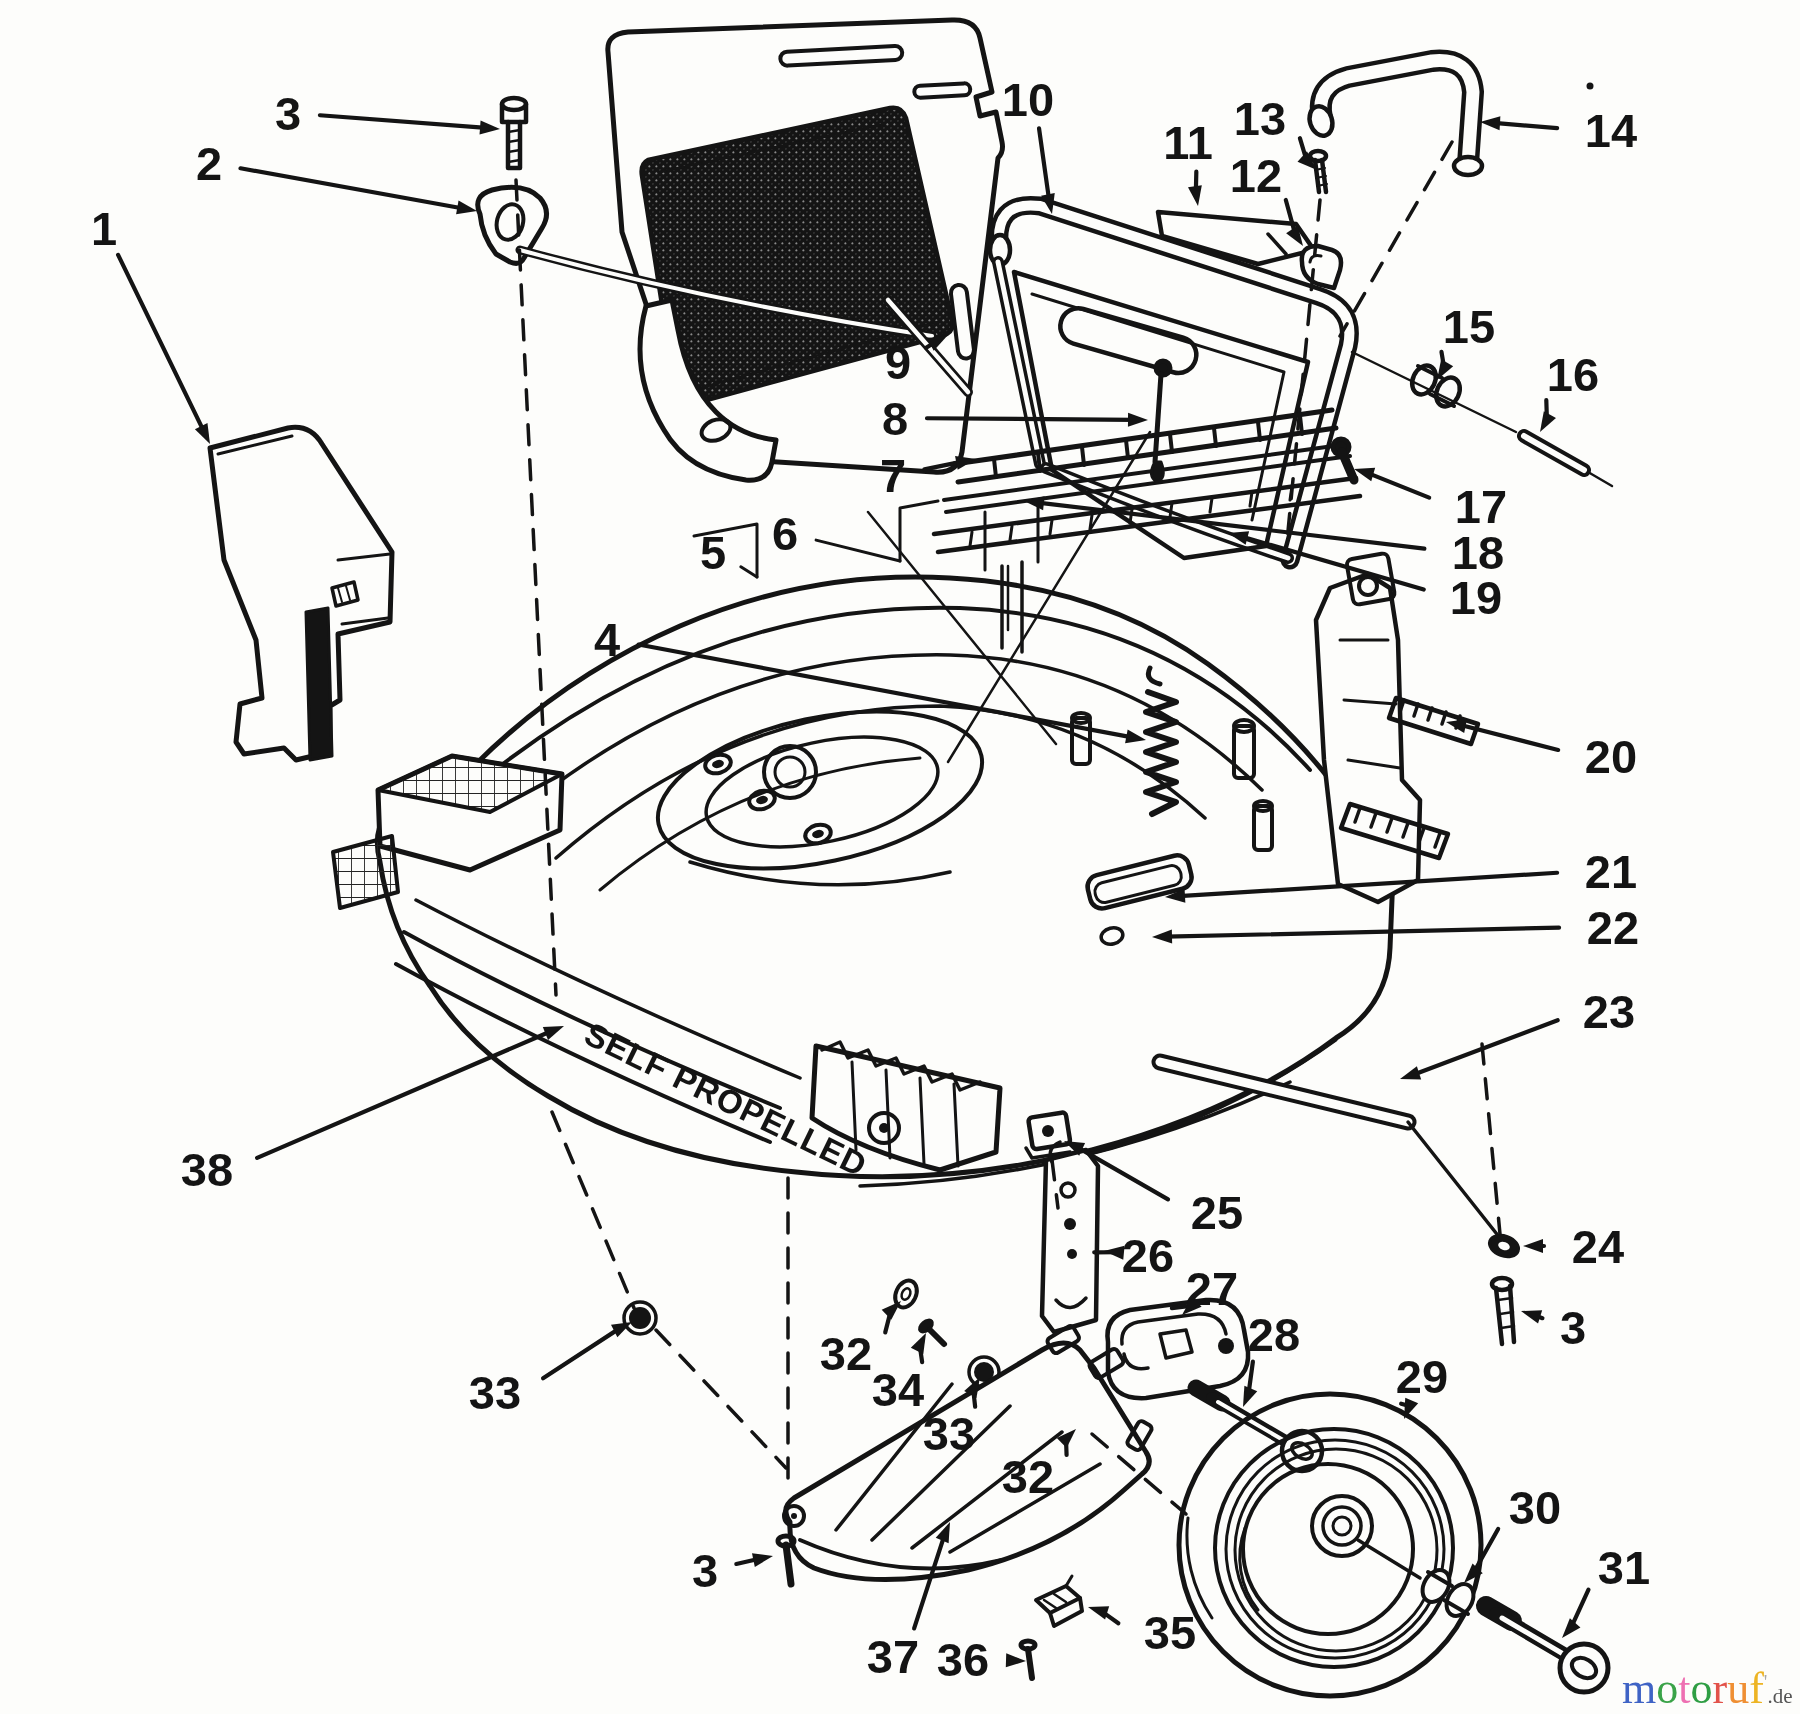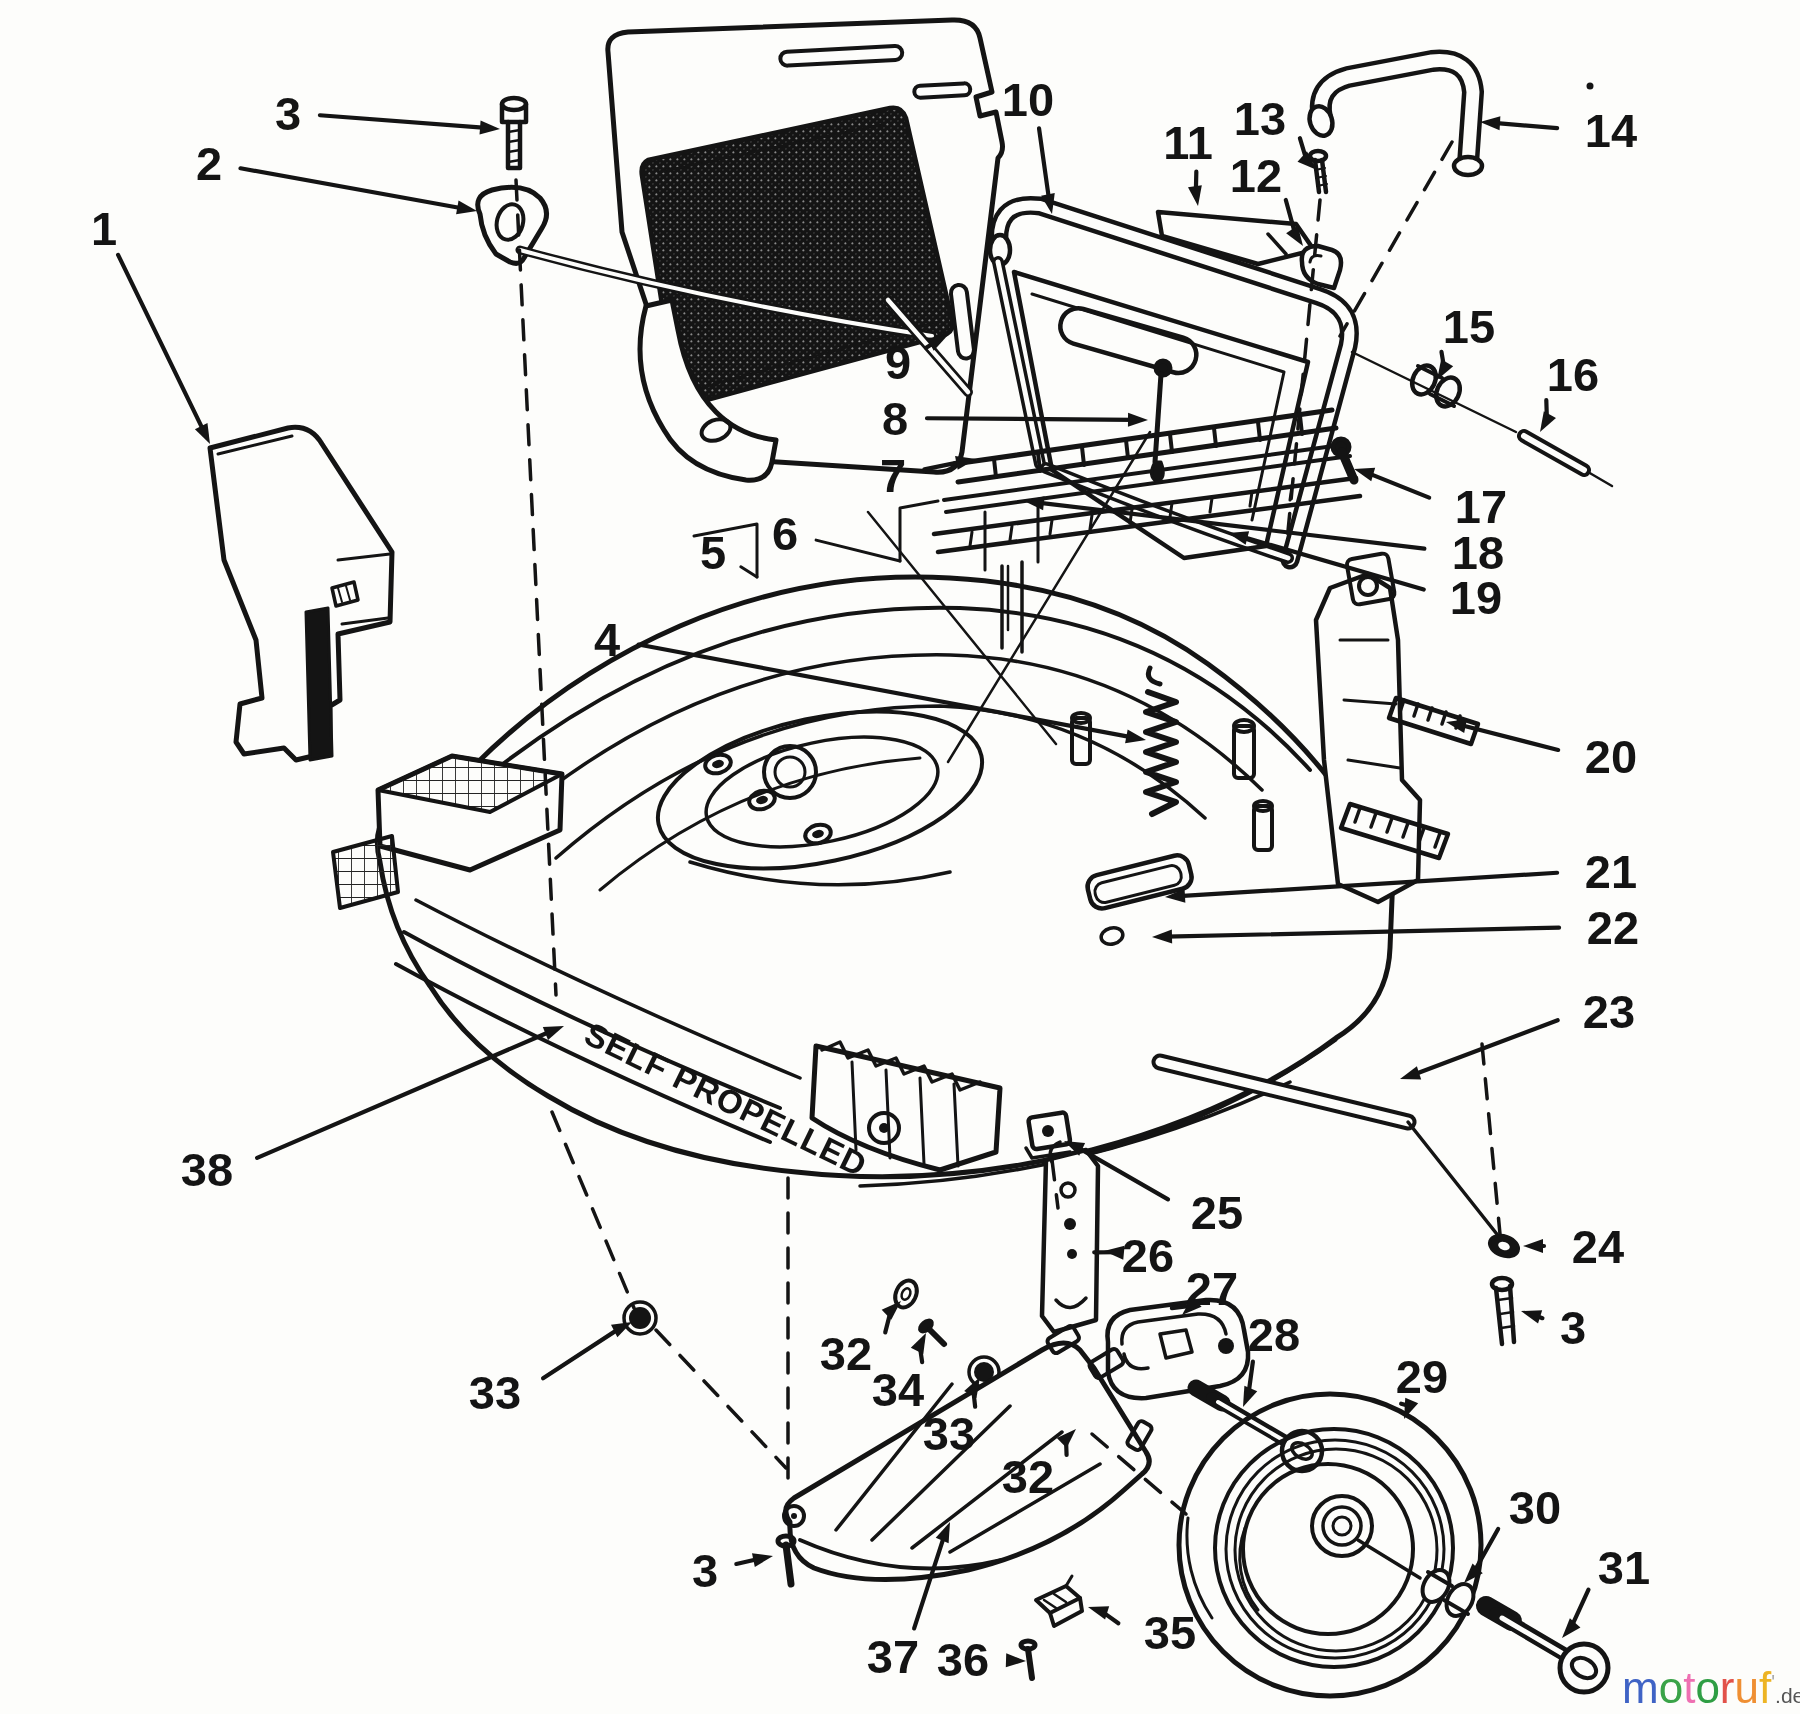--- a/index.html
+++ b/index.html
@@ -1,21 +1,21 @@
 <!DOCTYPE html>
 <html><head>
 <meta charset="utf-8">
 <style>
   html,body{margin:0;padding:0;background:#e8e8e8;}
   #stage{position:relative;width:1800px;height:1714px;background:#fdfdfb;overflow:hidden;
          font-family:"Liberation Sans",sans-serif;}
   svg{position:absolute;left:0;top:0;}
   .callout-num{font-family:"Liberation Sans",sans-serif;font-weight:bold;font-size:47px;fill:#141414;}
   #watermark{position:absolute;left:1622px;top:1658px;width:178px;height:52px;
-             font-family:Liberation Sans, sans-serif;font-size:44px;line-height:48px;
+             font-family:Liberation Serif, serif;font-size:44px;line-height:48px;
              white-space:nowrap;user-select:none;}
   #watermark .tick{font-size:20px;vertical-align:14px;letter-spacing:0;}
   #watermark .suffix{font-size:21px;}
 </style>
 </head>
 <body>
 
 <div id="stage">
 <svg id="art" viewBox="0 0 1800 1714" width="1800" height="1714" fill="none" stroke="#141414" stroke-width="5" stroke-linecap="round" stroke-linejoin="round">
 

